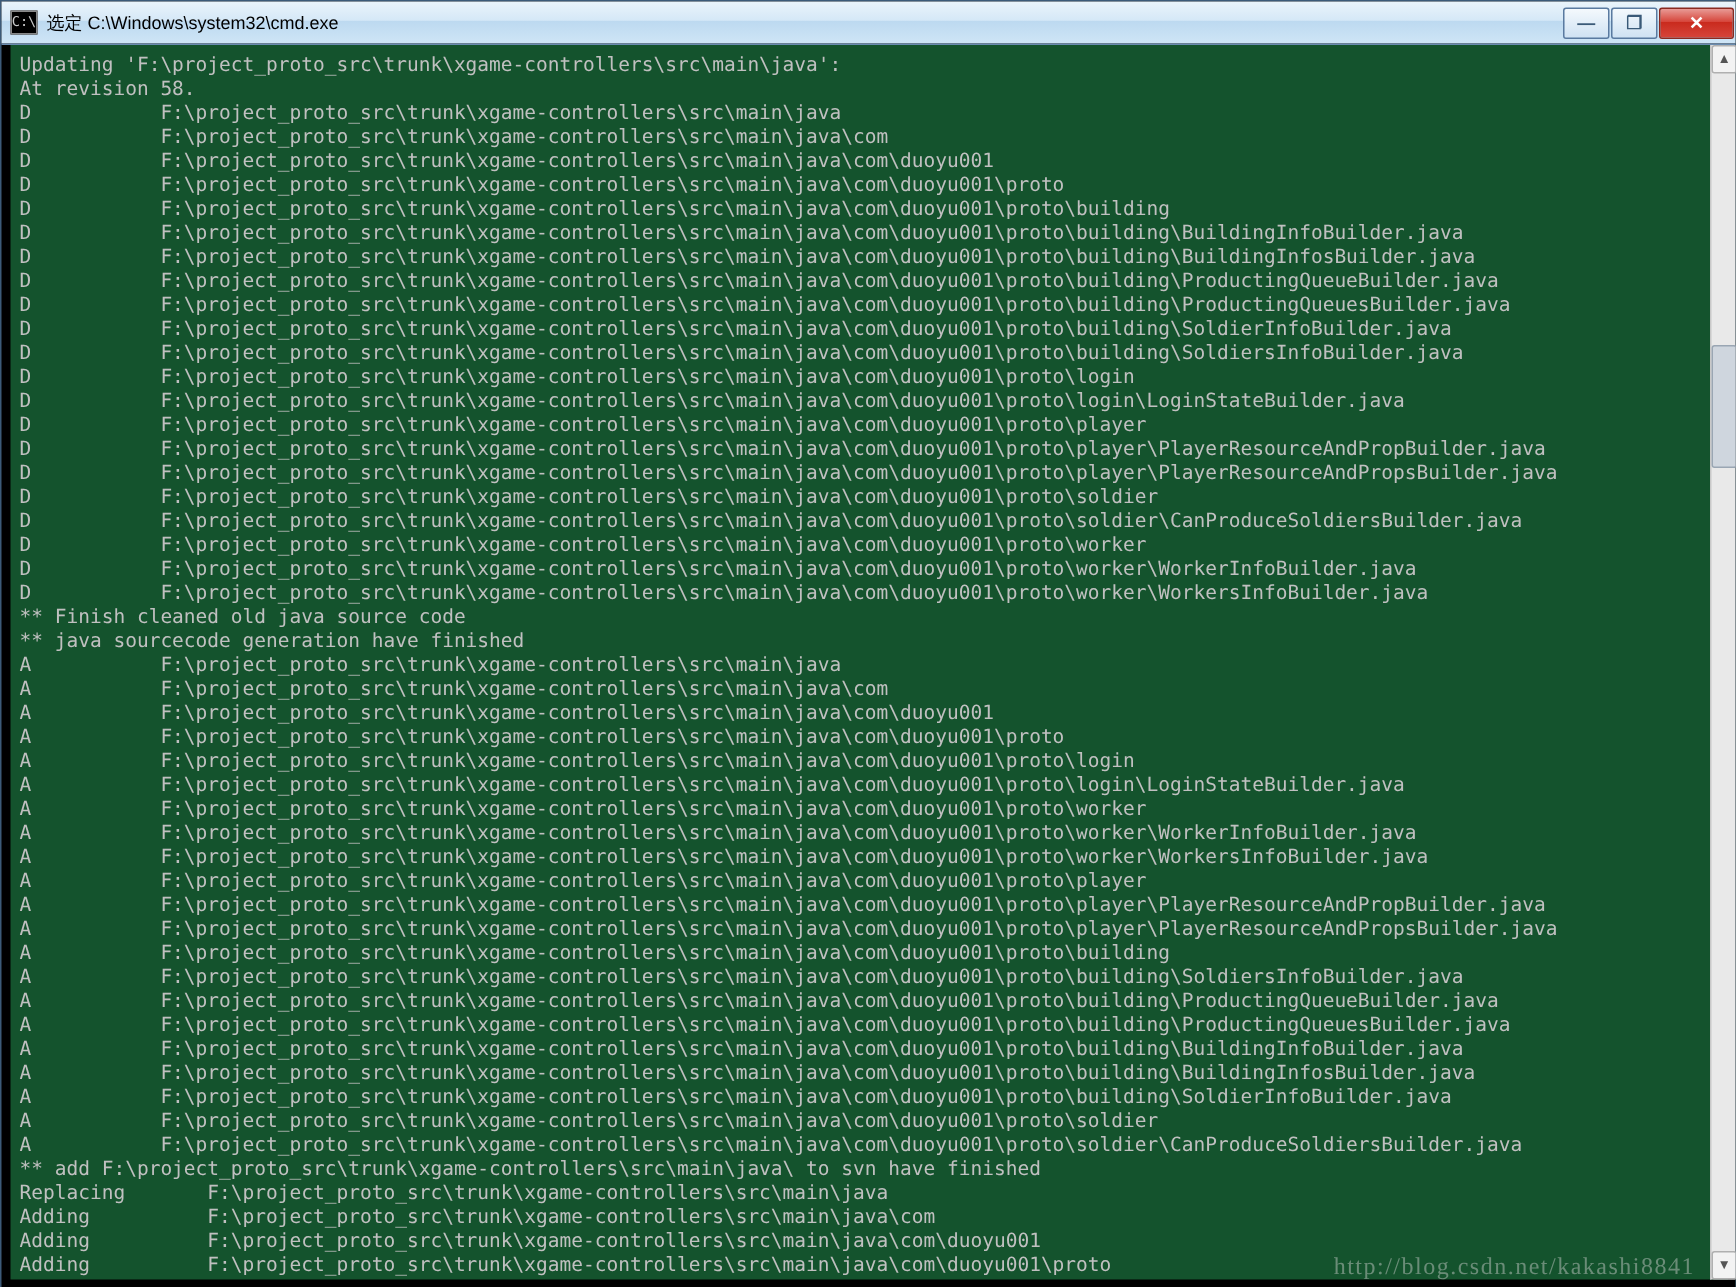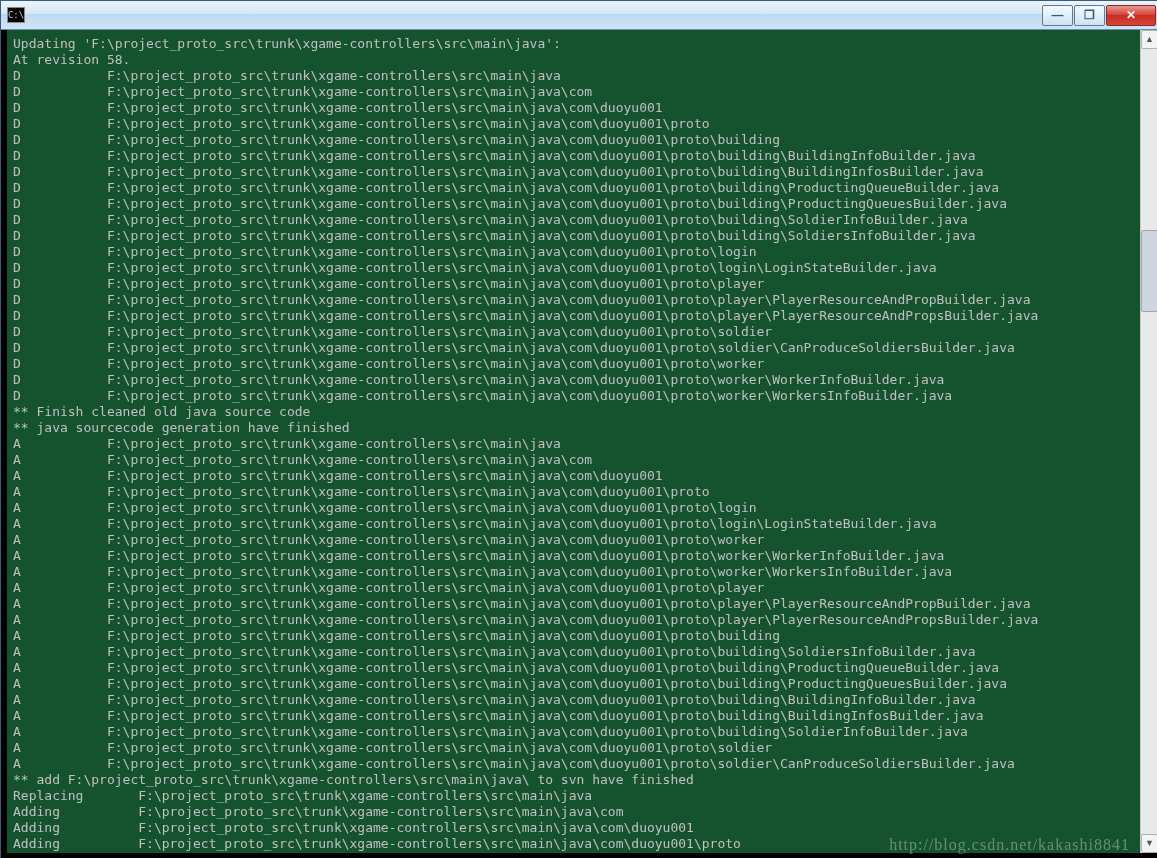--- a/index.html
+++ b/index.html
@@ -21,20 +21,21 @@
   .scroll .btn.down{bottom:0;}
   .scroll .thumb{position:absolute;left:0;width:15px;top:200px;height:80px;background:#cfd6de;border:1px solid #9aa6b3;border-radius:2px;}
   .watermark{position:absolute;right:28px;bottom:6px;font:16px/1 "SimSun","Microsoft YaHei",serif;color:rgba(210,210,210,0.45);pointer-events:none;letter-spacing:1px;}
 </style>
 </head>
 <body>
 
 <div class="window">
   <div class="titlebar">
     <div class="icon">C:\</div>
+    <div class="title">选定 C:\Windows\system32\cmd.exe</div>
     <div class="winbtns">
       <div class="winbtn min">—</div>
       <div class="winbtn max">❐</div>
       <div class="winbtn close">✕</div>
     </div>
   </div>
 
   <div class="client">
     <div class="console">
       <pre class="out" id="out">Updating 'F:\project_proto_src\trunk\xgame-controllers\src\main\java':

